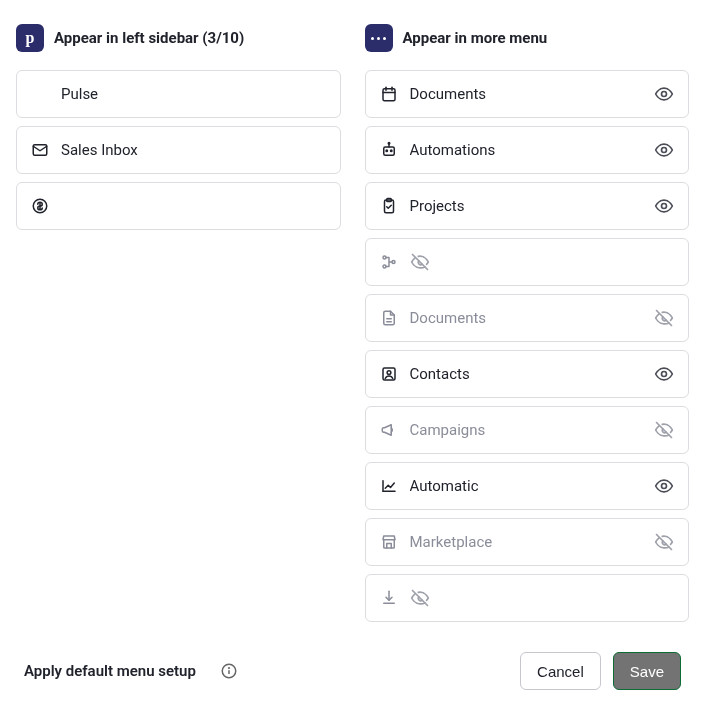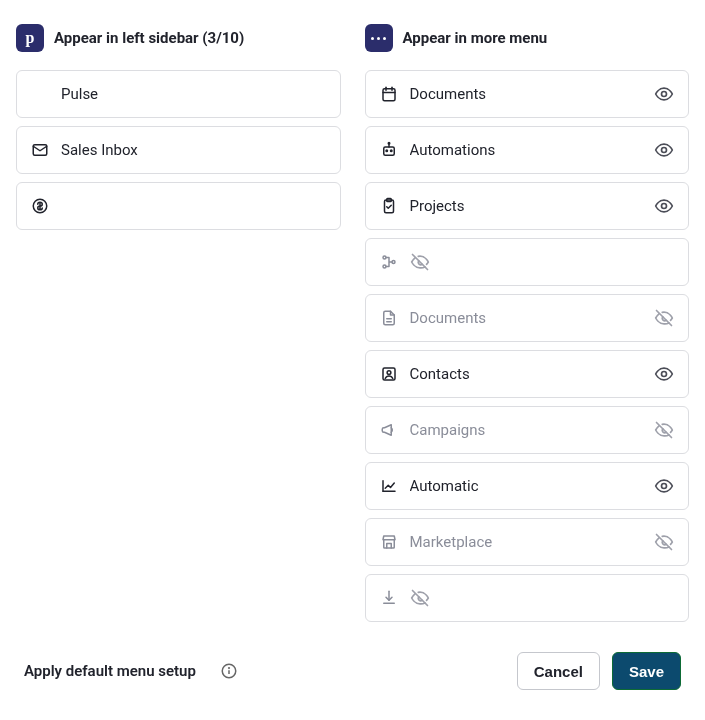--- a/index.html
+++ b/index.html
@@ -69,33 +69,33 @@
     font-size: 15px;
     cursor: pointer;
   }
   .footer-left .info-icon { display:inline-flex; }
   .footer-right { display: flex; gap: 12px; }
   .btn {
     height: 38px;
     padding: 0 16px;
     border-radius: 6px;
     font-size: 15px;
-    font-weight: 700;
+    font-weight: 400;
     cursor: pointer;
     display: inline-flex;
     align-items: center;
     justify-content: center;
   }
   .btn-secondary {
     background: #fff;
     color: #21232c;
     border: 1px solid #c5c7cd;
   }
   .btn-primary {
-    background: #0c4a6e;
+    background: #737373;
     color: #fff;
     border: 1px solid #0d6b35;
   }
   .dots { display:flex; gap:3px; }
   .dots span { width:3px; height:3px; border-radius:50%; background:#fff; display:block; }
   .p-letter { font-weight:700; font-size:16px; font-family: Georgia, serif; }
 </style>
 </head>
 <body>
 

